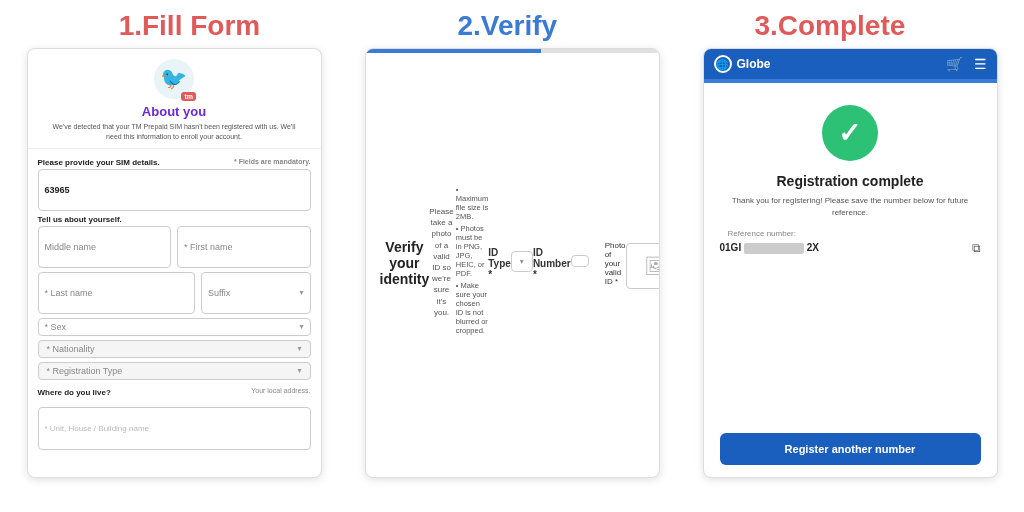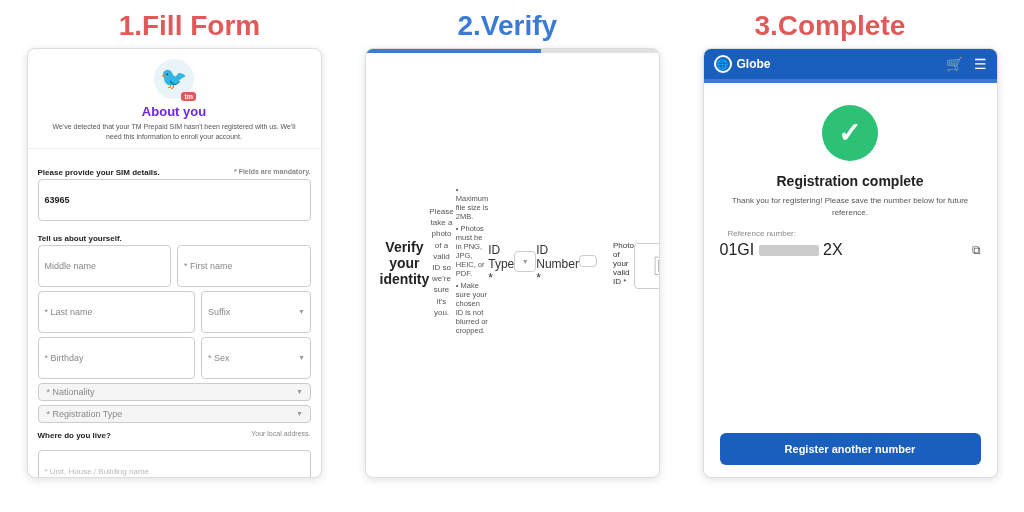--- a/index.html
+++ b/index.html
@@ -114,21 +114,21 @@
     .s1-body {
       padding: 6px 10px;
       overflow: hidden;
       flex: 1;
     }
 
     .s1-section-label {
       font-size: 8px;
       font-weight: bold;
       color: #222;
-      margin-top: 13px;
+      margin-top: 3px;
       margin-bottom: 2px;
     }
 
     .s1-mandatory {
       font-size: 7px;
       color: #888;
       float: right;
     }
 
     .s1-input {
@@ -284,25 +284,25 @@
     }
 
     .s2-bullet {
       font-size: 7.5px;
       color: #555;
       margin-bottom: 3px;
       padding-left: 2px;
     }
 
     .s2-field-label {
-      font-size: 12px;
+      font-size: 10px;
       color: #333;
       width: 100%;
       margin-bottom: 3px;
-      font-weight: 400;
+      font-weight: 700;
     }
 
     .s2-select-box {
       border: 1px solid #ccc;
       border-radius: 4px;
       padding: 5px 8px;
       font-size: 9px;
       width: 100%;
       color: #888;
       display: flex;
@@ -477,22 +477,22 @@
 
     .s3-ref-row {
       display: flex;
       align-items: center;
       width: 100%;
       gap: 4px;
       margin-bottom: 14px;
     }
 
     .s3-ref-number {
-      font-size: 16px;
-      font-weight: normal;
+      font-size: 10px;
+      font-weight: bold;
       color: #222;
       flex: 1;
     }
 
     .s3-ref-blurred {
       display: inline-block;
       background: #ccc;
       width: 60px;
       height: 11px;
       border-radius: 2px;
@@ -567,23 +567,20 @@
       <div class="s1-row">
         <div class="s1-input" style="color:#888; flex:1.5;">
           <span>* Last name</span>
         </div>
         <div class="s1-select">
           <span>Suffix</span>
           <span class="chevron">▾</span>
         </div>
       </div>
       <div class="s1-row">
-        <div class="s1-input" style="color:#888; flex:1.5;">
-          <span>* Birthday</span>
-        </div>
         <div class="s1-select">
           <span>* Sex</span>
           <span class="chevron">▾</span>
         </div>
       </div>
       <div class="s1-full-select">
         <span>* Nationality</span>
         <span class="chevron">▾</span>
       </div>
       <div class="s1-full-select">

